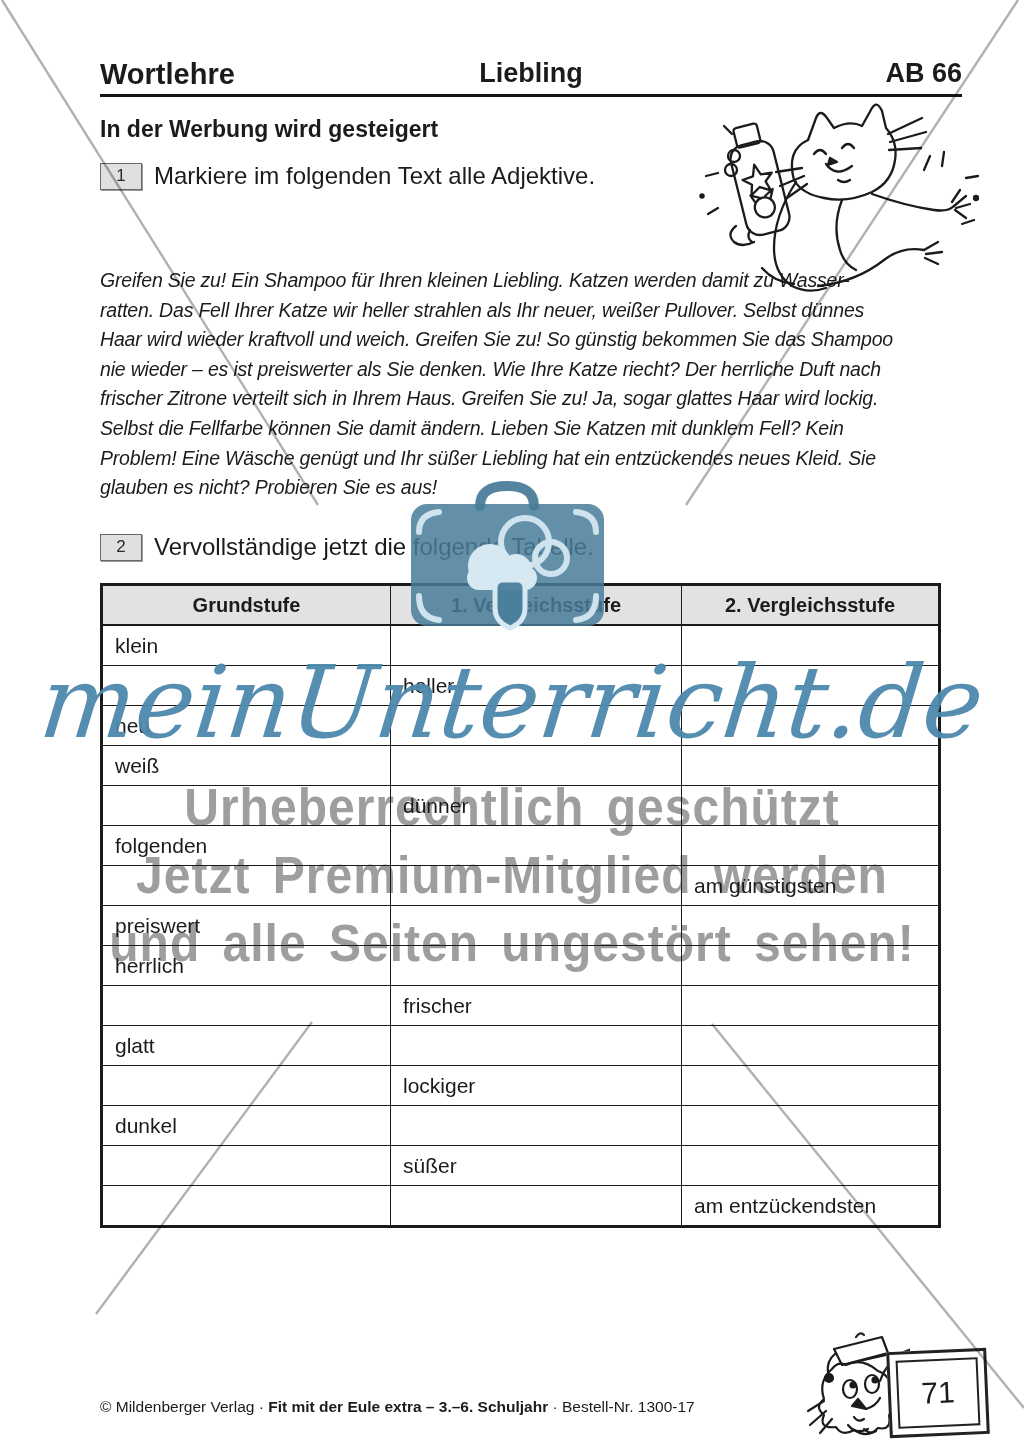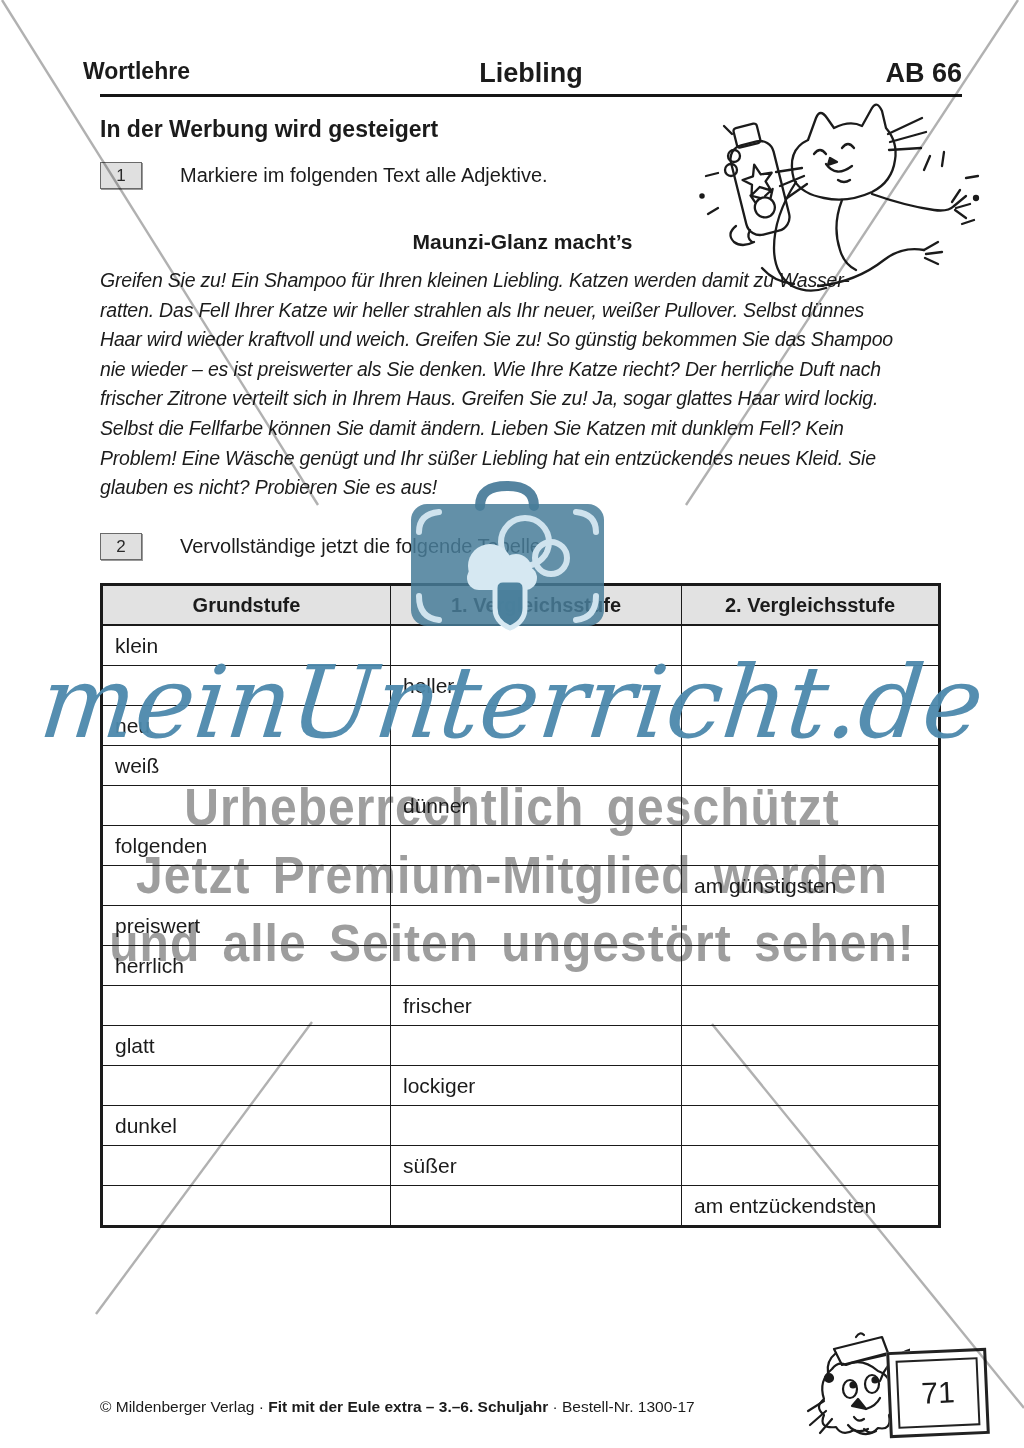--- a/index.html
+++ b/index.html
@@ -4,32 +4,32 @@
 <style>
   html,body{margin:0;padding:0;background:#ffffff;}
   .page{position:relative;width:1024px;height:1448px;background:#fff;overflow:hidden;
         font-family:"Liberation Sans",sans-serif;color:#1b1b1b;}
   .abs{position:absolute;}
 
   
   .diag{left:0;top:0;z-index:10;mix-blend-mode:multiply;pointer-events:none;}
 
   
-  .hdr-left{left:83px;top:58px;font-size:23px;font-weight:bold;z-index:5;text-align:center;}
+  .hdr-left{left:100px;top:58px;font-size:29px;font-weight:bold;z-index:5;text-align:center;}
   .hdr-center{left:100px;top:58px;width:862px;text-align:center;font-size:27px;font-weight:bold;z-index:5;}
   .hdr-right{right:62px;top:58px;font-size:27px;font-weight:700;z-index:5;}
   .hdr-rule{left:100px;top:94px;width:862px;height:3px;background:#161616;z-index:5;}
 
   .title{left:100px;top:116px;font-size:23px;font-weight:bold;z-index:5;}
 
   .task{z-index:5;display:flex;align-items:center;}
   .task-num{width:40px;height:25px;background:#e0e0e0;border:1px solid #6a6a6a;
             box-shadow:1px 1px 0 #9a9a9a;display:flex;align-items:center;justify-content:center;
             font-size:17px;color:#2a2a2a;flex:0 0 auto;}
-  .task-text{margin-left:38px;font-size:20px;white-space:nowrap;}
+  .task-text{margin-left:12px;font-size:24px;white-space:nowrap;}
   .task1{left:100px;top:162px;}
   .task2{left:100px;top:533px;}
 
   .headline{left:100px;top:230px;width:845px;text-align:center;font-size:21px;font-weight:bold;z-index:5;}
 
   .ad{left:100px;top:266px;z-index:5;font-size:19.5px;line-height:29.6px;letter-spacing:-0.2px;font-style:italic;}
   .ad div{white-space:nowrap;}
 
   
   .cmp-table{left:100px;top:583px;z-index:3;border-collapse:collapse;table-layout:fixed;
@@ -104,21 +104,20 @@
     <path d="M152,102 Q142,128 150,152 Q154,166 166,172"></path>
     <path d="M182,96 Q216,108 244,112 Q258,114 264,108"></path>
     <path d="M264,108 l12,-10 M266,110 l14,-4 M265,112 l11,8 M262,104 l8,-12"></path>
     <path d="M240,58 l-6,14 M254,54 l-2,14 M276,80 l12,-2 M272,126 l12,-4"></path>
     <circle cx="286" cy="100" r="2" fill="#1b1b1b"></circle>
     <path d="M128,188 Q166,184 194,162 Q212,148 234,152"></path>
     <path d="M234,152 l14,-8 M236,156 l16,-2 M235,160 l13,6"></path>
     <path d="M104,186 Q84,184 72,170"></path>
   </svg>
 
-  <div class="abs headline">Maunzi-Glanz macht’s</div>
   <div class="abs ad">
     <div>Greifen Sie zu! Ein Shampoo für Ihren kleinen Liebling. Katzen werden damit zu Wasser-</div>
     <div>ratten. Das Fell Ihrer Katze wir heller strahlen als Ihr neuer, weißer Pullover. Selbst dünnes</div>
     <div>Haar wird wieder kraftvoll und weich. Greifen Sie zu! So günstig bekommen Sie das Shampoo</div>
     <div>nie wieder – es ist preiswerter als Sie denken. Wie Ihre Katze riecht? Der herrliche Duft nach</div>
     <div>frischer Zitrone verteilt sich in Ihrem Haus. Greifen Sie zu! Ja, sogar glattes Haar wird lockig.</div>
     <div>Selbst die Fellfarbe können Sie damit ändern. Lieben Sie Katzen mit dunklem Fell? Kein</div>
     <div>Problem! Eine Wäsche genügt und Ihr süßer Liebling hat ein entzückendes neues Kleid. Sie</div>
     <div>glauben es nicht? Probieren Sie es aus!</div>
   </div>

